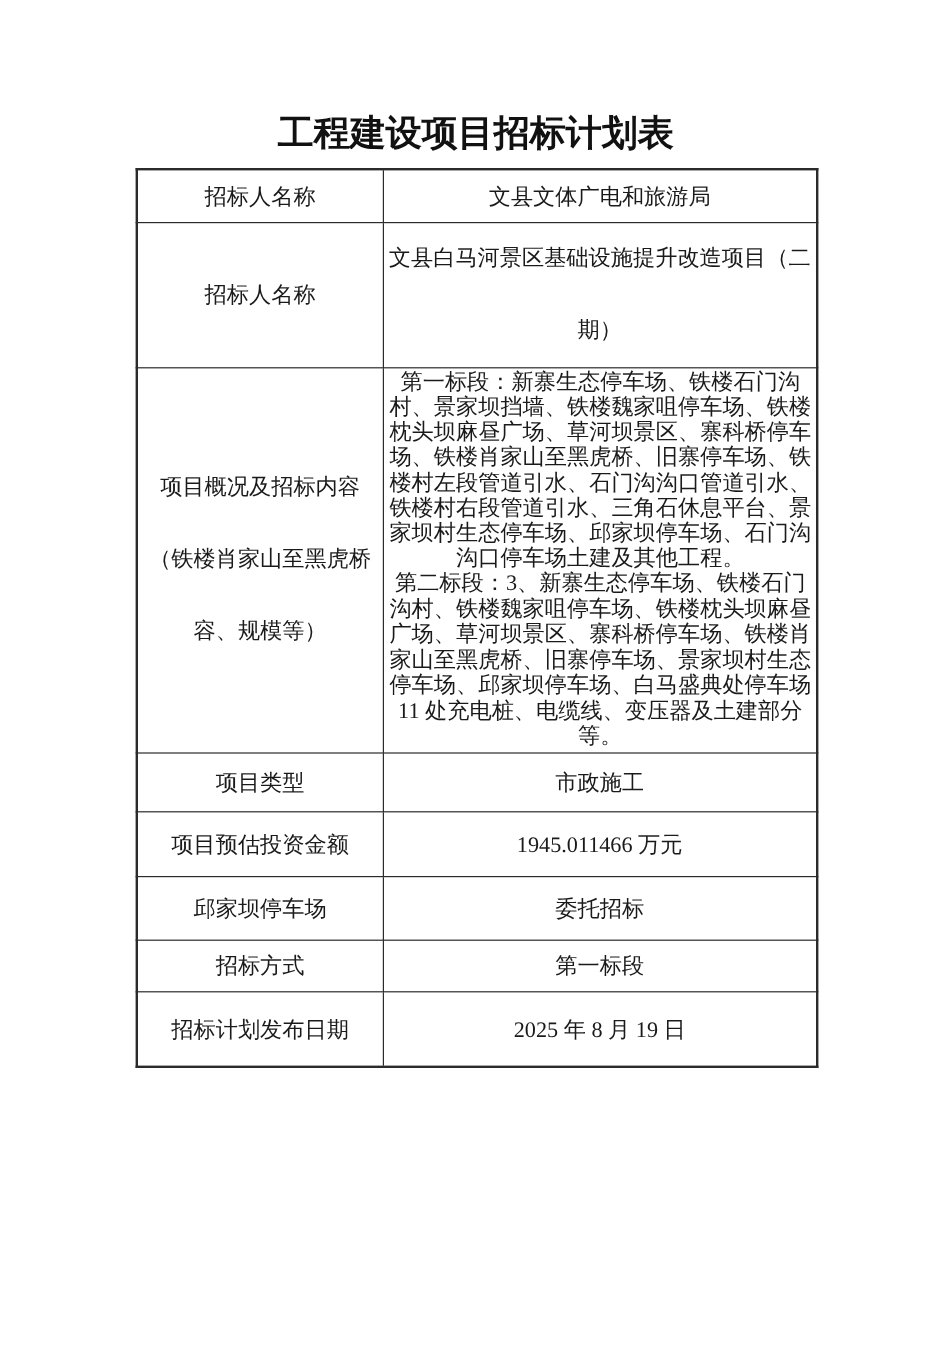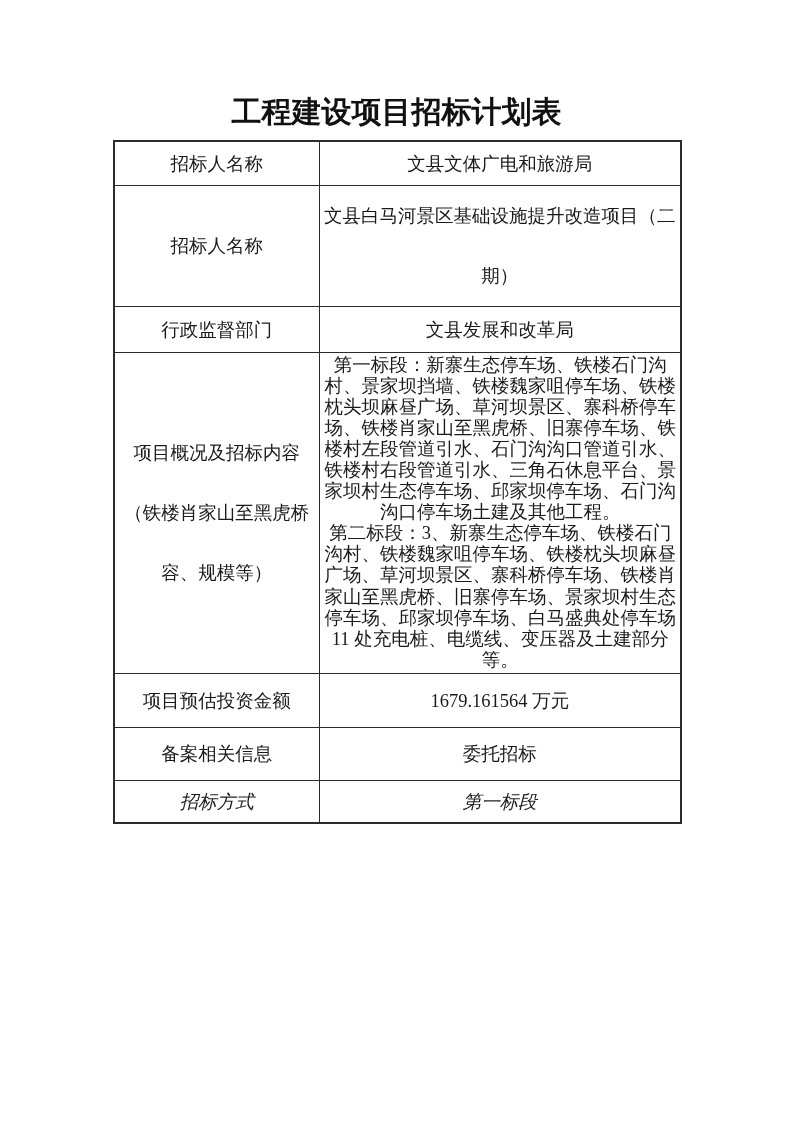--- a/index.html
+++ b/index.html
@@ -51,21 +51,21 @@
   }
   
   tr.r1  { height: 44px; }
   tr.r2  { height: 85px; }
   tr.r3  { height: 46px; }
   tr.r4  { height: 85px; }
   tr.r5  { height: 274px; }
   tr.r6  { height: 49px; }
   tr.r7  { height: 54px; }
   tr.r8  { height: 53px; }
-  tr.r9  { height: 43px; font-style: italic; }
+  tr.r9  { height: 43px; }
   tr.r10 { height: 60px; }
   tr.r11 { height: 63px; }
 
   td.ml {
     white-space: pre-line;
     line-height: 60px;
   }
   td.desc {
     white-space: pre-line;
     text-align: justify;
@@ -90,39 +90,43 @@
     <tbody>
       <tr class="r1">
         <td>招标人名称</td>
         <td>文县文体广电和旅游局</td>
       </tr>
       <tr class="r2">
         <td>招标人名称</td>
         <td class="ml">文县白马河景区基础设施提升改造项目（二
 期）</td>
       </tr>
-      <tr class="r3">
-        <td>行政监督部门</td>
-        <td>文县发展和改革局</td>
-      </tr>
       <tr class="r5">
         <td class="ml">项目概况及招标内容
 （铁楼肖家山至黑虎桥
 容、规模等）</td>
         <td class="desc">第一标段：新寨生态停车场、铁楼石门沟村、景家坝挡墙、铁楼魏家咀停车场、铁楼枕头坝麻昼广场、草河坝景区、寨科桥停车场、铁楼肖家山至黑虎桥、旧寨停车场、铁楼村左段管道引水、石门沟沟口管道引水、铁楼村右段管道引水、三角石休息平台、景家坝村生态停车场、邱家坝停车场、石门沟沟口停车场土建及其他工程。
 第二标段：3、新寨生态停车场、铁楼石门沟村、铁楼魏家咀停车场、铁楼枕头坝麻昼广场、草河坝景区、寨科桥停车场、铁楼肖家山至黑虎桥、旧寨停车场、景家坝村生态停车场、邱家坝停车场、白马盛典处停车场 11 处充电桩、电缆线、变压器及土建部分等。</td>
       </tr>
+      <tr class="r6">
+        <td>项目类型</td>
+        <td>市政施工</td>
+      </tr>
       <tr class="r7">
         <td>项目预估投资金额</td>
-        <td>1679.161564 万元</td>
+        <td>1945.011466 万元</td>
       </tr>
       <tr class="r8">
-        <td>备案相关信息</td>
+        <td>邱家坝停车场</td>
         <td>委托招标</td>
       </tr>
       <tr class="r9">
         <td>招标方式</td>
         <td>第一标段</td>
+      </tr>
+      <tr class="r11">
+        <td>招标计划发布日期</td>
+        <td>2025 年 8 月 19 日</td>
       </tr>
     </tbody>
   </table>
 
 </div>
 
 </body></html>

